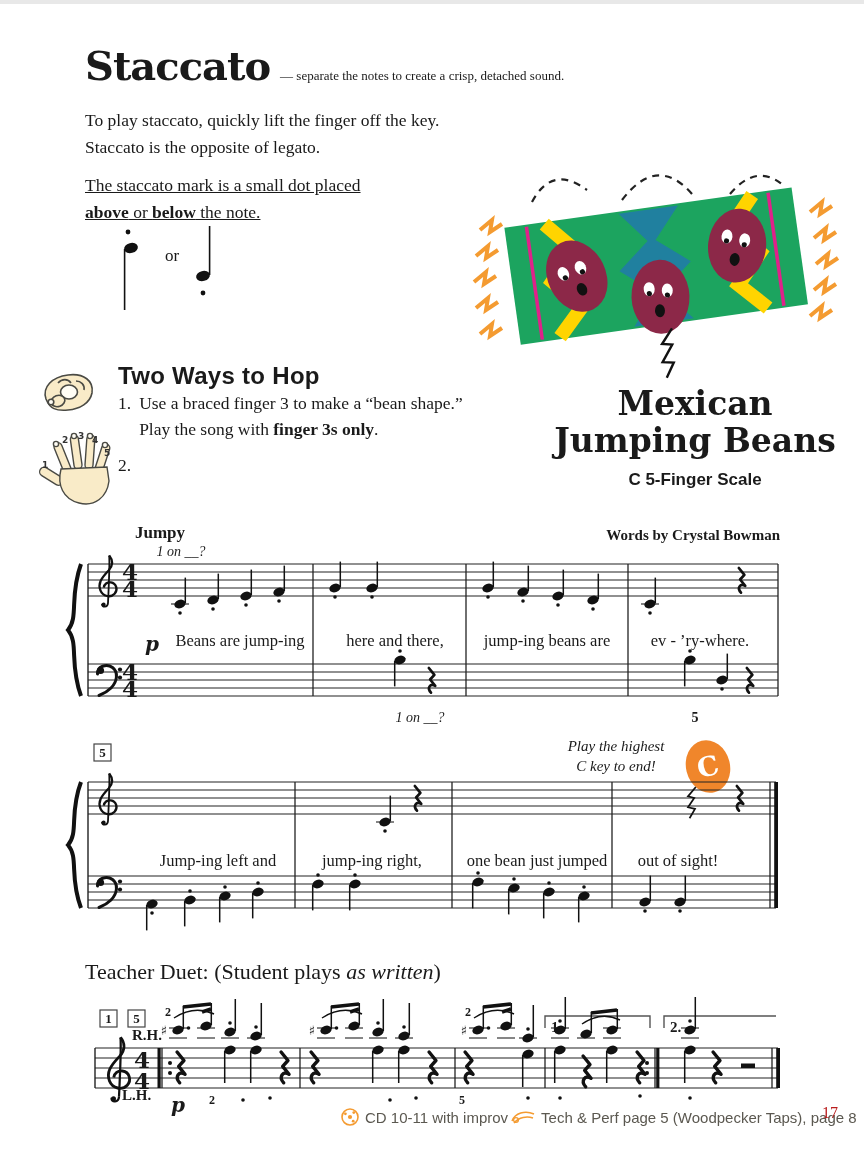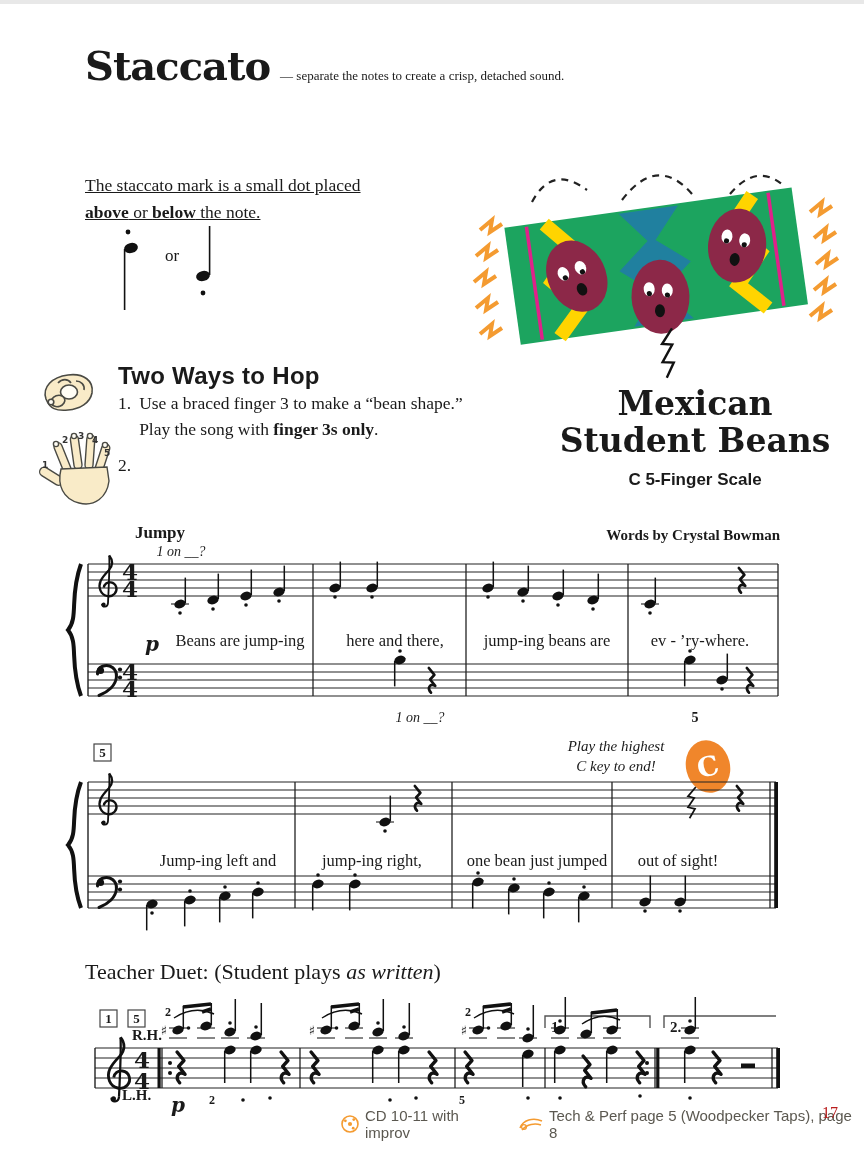--- a/index.html
+++ b/index.html
@@ -29,21 +29,21 @@
   
   .ending-note{left:552px;top:733px;width:128px;text-align:center;font-style:italic;font-size:15px;line-height:1.3;}
   .c-badge{left:686px;top:736px;width:44px;height:53px;background:var(--accent-orange,#f0862b);
            border-radius:50%;transform:rotate(-14deg);display:flex;align-items:center;justify-content:center;
            color:#fff;font-family:"DejaVu Serif",serif;font-weight:bold;font-size:27px;}
 
   
   .duet-label{left:85px;top:955px;font-size:22px;font-weight:normal;}
 
   
-  .footer-row{left:340px;top:1103px;display:flex;align-items:center;gap:10px;
+  .footer-row{left:340px;top:1103px;display:flex;align-items:center;gap:2px;
               font-family:"Liberation Sans",sans-serif;font-size:15px;color:var(--footer-text,#5b5850);}
   .footer-item{display:flex;align-items:center;gap:5px;}
   .page-num{left:822px;top:1100px;font-size:16px;color:#b91c1c;}
 
   
   #music{left:0;top:0;pointer-events:none;}
   #music text{fill:#1a1a1a;}
   #music .lyr{font:16.5px "Liberation Serif",serif;text-anchor:middle;}
   #music .tempo{font:bold 17px "Liberation Serif",serif;text-anchor:start;}
   #music .credit{font:bold 15px "Liberation Serif",serif;text-anchor:end;}
@@ -63,20 +63,24 @@
 </head>
 <body>
 
 <div class="page">
 
   <div class="abs title-row">
     <span class="big-title">Staccato</span>
     <span class="title-def">— separate the notes to create a crisp, detached sound.</span>
   </div>
 
+  <div class="abs para" style="left:85px;top:103px;">
+    <div>To play staccato, quickly lift the finger off the key.</div>
+    <div>Staccato is the opposite of legato.</div>
+  </div>
   <div class="abs para" style="left:85px;top:168px;text-decoration:underline;">
     <div>The staccato mark is a small dot placed</div>
     <div><span class="b">above</span><span> or </span><span class="b">below</span><span> the note.</span></div>
   </div>
 
   <svg class="abs" style="left:95px;top:214px;" width="150" height="105" viewBox="0 0 150 105">
     <circle cx="33" cy="14" r="2.4" fill="#111"></circle>
     <ellipse cx="36" cy="30" rx="7" ry="5" transform="rotate(-15 36 30)" fill="#111"></ellipse>
     <line x1="29.6" y1="31" x2="29.6" y2="92" stroke="#111" stroke-width="1.6"></line>
     <text x="70" y="43" font-size="17" font-family="Liberation Serif, serif" fill="#1a1a1a">or</text>
@@ -184,21 +188,21 @@
     </g>
     <text class="fingernum" x="14" y="99">1</text>
     <text class="fingernum" x="34" y="74">2</text>
     <text class="fingernum" x="50" y="70">3</text>
     <text class="fingernum" x="64" y="74">4</text>
     <text class="fingernum" x="76" y="87">5</text>
   </svg>
 
   <div class="abs song-title-block">
     <div class="song-title">Mexican</div>
-    <div class="song-title">Student Beans</div>
+    <div class="song-title">Jumping Beans</div>
     <div class="song-sub">C 5-Finger Scale</div>
   </div>
 
   <div class="abs ending-note">
     <div>Play the highest</div>
     <div>C key to end!</div>
   </div>
   <div class="abs c-badge">C</div>
 
   <div class="abs duet-label">

